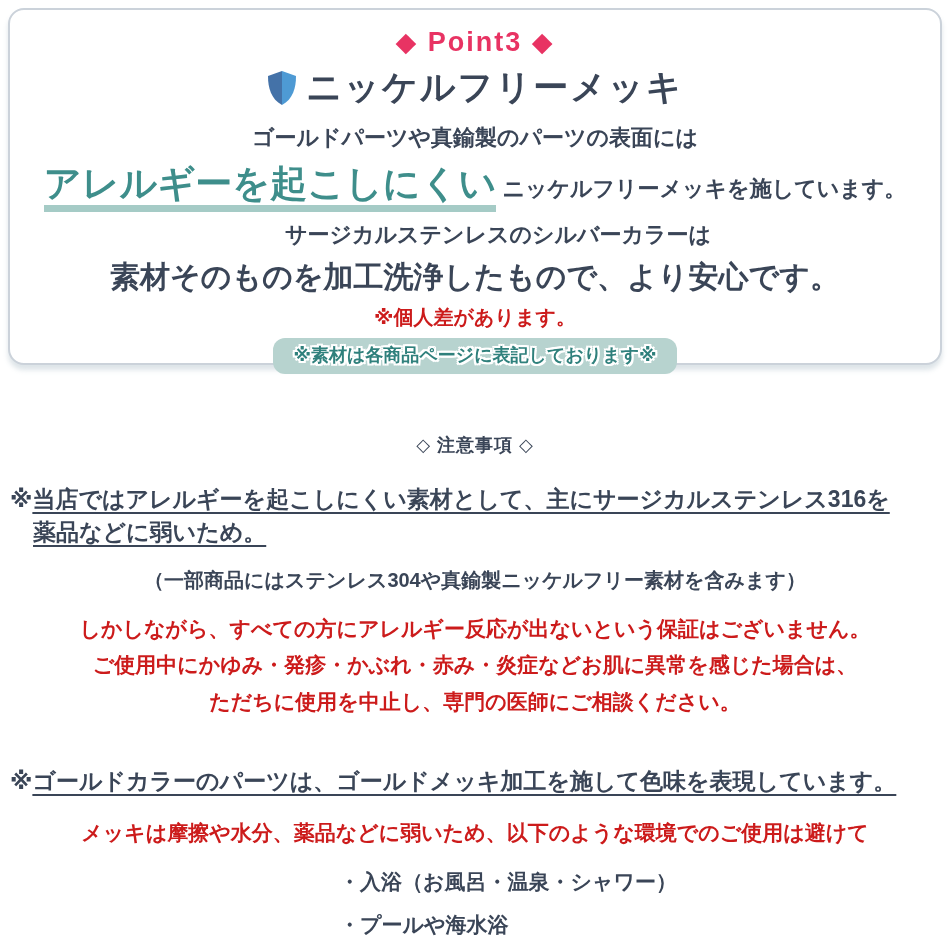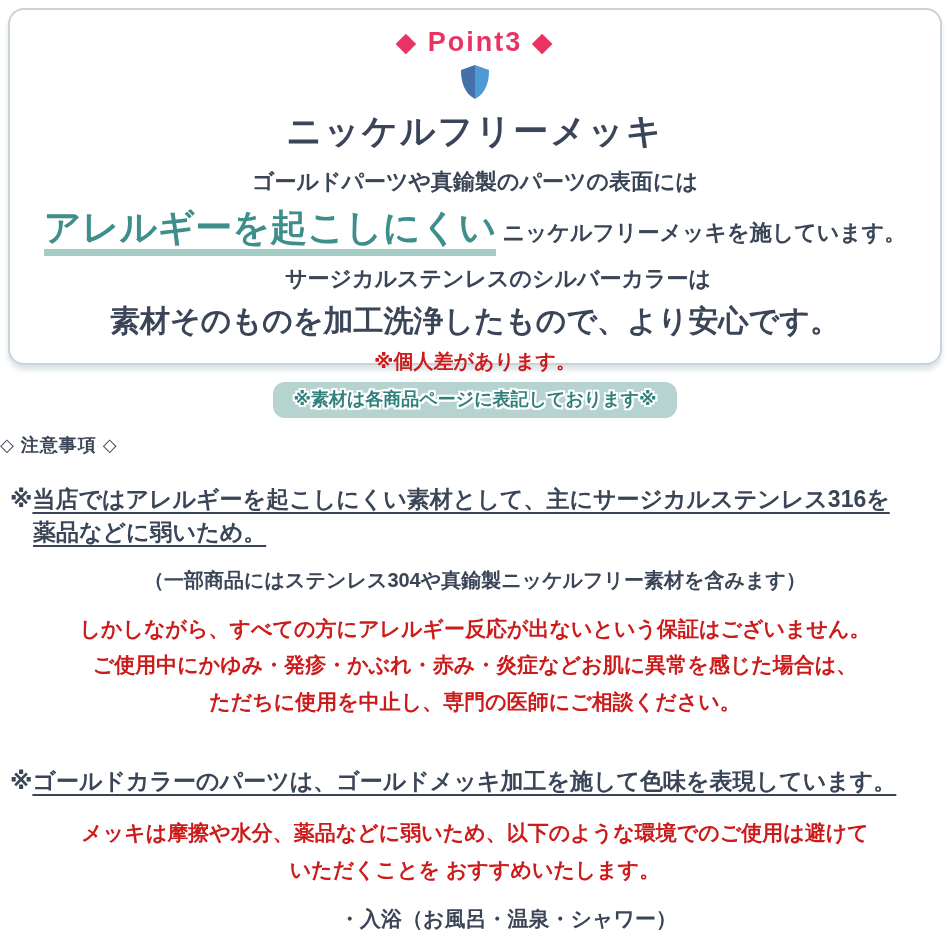--- a/index.html
+++ b/index.html
@@ -22,21 +22,21 @@
     padding-top: 16px;
   }
   .point-label {
     color: #e83363;
     font-size: 27px;
     font-weight: bold;
     letter-spacing: 2px;
   }
   .box-title-row {
     margin-top: 6px;
-    display: flex; align-items: center; justify-content: center; gap: 8px; flex-direction: column;
+    display: flex; align-items: center; justify-content: center; gap: 8px;
   }
   .shield { width: 32px; height: 36px; display: inline-block; }
   .box-title {
     color: #3a4557;
     font-size: 35px;
     font-weight: bold;
     letter-spacing: 2px;
   }
   .intro-line {
     margin-top: 12px;
@@ -66,21 +66,21 @@
     font-size: 18px;
     font-weight: bold;
     text-shadow: -2px -2px 0 #fff, 2px -2px 0 #fff, -2px 2px 0 #fff, 2px 2px 0 #fff,
                  -2px 0 0 #fff, 2px 0 0 #fff, 0 -2px 0 #fff, 0 2px 0 #fff;
   }
 
   
   .notes { position: absolute; left: 0; top: 365px; width: 950px; }
   .notes-heading {
     margin-top: 68px;
-    text-align: left;
+    text-align: center;
     color: #3a4557; font-size: 18px; font-weight: bold;
     letter-spacing: 1px;
   }
   .note-major {
     margin: 26px 10px 0 10px;
     color: #3a4557; font-size: 23px; font-weight: bold;
     line-height: 1.45;
     text-align: left;
     padding-left: 1em; text-indent: -1em;
   }
@@ -155,21 +155,20 @@
     <div class="warning">
       <span>しかしながら、すべての方にアレルギー反応が出ないという保証はございません。</span><br>
       <span>ご使用中にかゆみ・発疹・かぶれ・赤み・炎症などお肌に異常を感じた場合は、</span><br>
       <span>ただちに使用を中止し、専門の医師にご相談ください。</span>
     </div>
 
     <p class="note-major second"><span>※</span><span class="ul">ゴールドカラーのパーツは、ゴールドメッキ加工を施して色味を表現しています。</span></p>
 
     <div class="warning">
       <span>メッキは摩擦や水分、薬品などに弱いため、以下のような環境でのご使用は避けて</span><br>
-      <span>いただくことを おすすめいたします。</span>
     </div>
 
     <ul class="avoid-list">
       <li>・入浴（お風呂・温泉・シャワー）</li>
       <li>・プールや海水浴</li>
 
     </ul>
   </section>
 
 </div>

